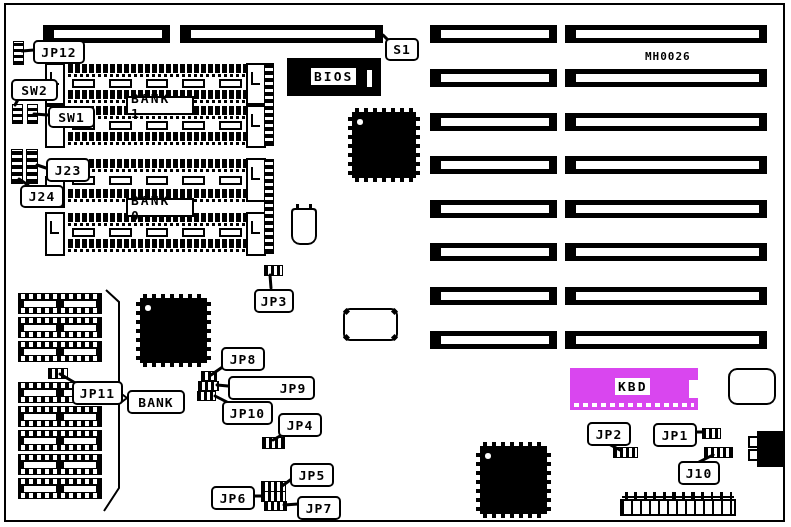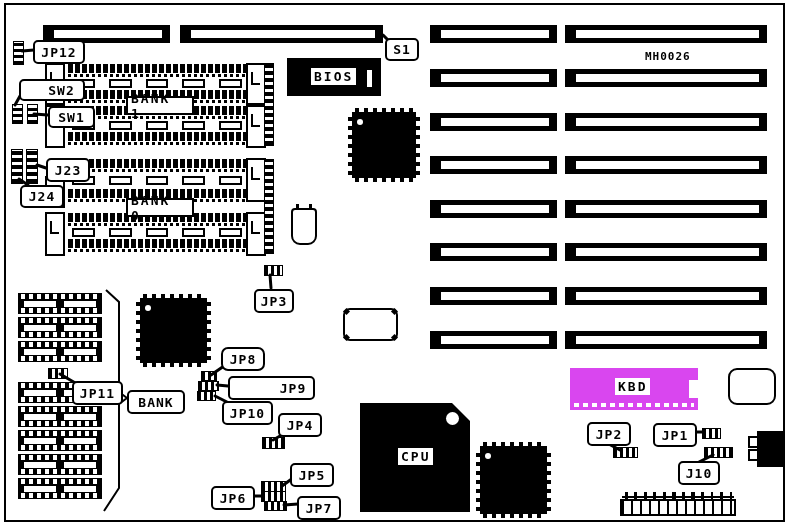--- a/index.html
+++ b/index.html
@@ -225,24 +225,20 @@
     </div>
 
   <div class="qfp" style="left:140px;top:298px;width:67px;height:65px;">
     <div class="dot"></div>
     <div class="px t"></div>
       <div class="px b"></div>
       <div class="py l"></div>
       <div class="py r"></div>
   </div>
 
-  <div class="cpu" style="left:360px;top:403px;width:110px;height:109px;">
-    <div class="hole"></div>
-    <div class="plate" style="left:38px;top:45px;height:17px;">CPU</div>
-  </div>
 
   <div class="qfp" style="left:480px;top:446px;width:67px;height:68px;">
     <div class="dot"></div>
     <div class="px t"></div>
       <div class="px b"></div>
       <div class="py l"></div>
       <div class="py r"></div>
   </div>
 
   <div class="kbd-chip" style="left:570px;top:368px;width:128px;height:42px;">
@@ -298,27 +294,27 @@
       <path d="M250,496 L262,496"></path>
       <path d="M298,504 L284,505"></path>
       <path d="M603,441 L620,450"></path>
       <path d="M692,432 L703,432"></path>
       <path d="M699,462 L713,455"></path>
     </g>
     <path d="M106,290 L119,302 L119,392 L127,398 L119,404 L119,488 L104,511" stroke="#000" stroke-width="2" fill="none"></path>
   </svg>
 
   <div class="callout" style="left:33px;top:40px;width:48px;height:20px;">JP12</div>
-  <div class="callout" style="left:19px;top:79px;width:43px;height:18px;padding-left:19px;">SW2</div>
+  <div class="callout" style="left:11px;top:79px;width:43px;height:18px;">SW2</div>
   <div class="callout" style="left:48px;top:106px;width:43px;height:18px;">SW1</div>
   <div class="callout" style="left:46px;top:158px;width:40px;height:20px;">J23</div>
   <div class="callout" style="left:20px;top:185px;width:40px;height:19px;">J24</div>
   <div class="callout" style="left:385px;top:38px;width:30px;height:19px;">S1</div>
   <div class="callout" style="left:254px;top:289px;width:36px;height:20px;">JP3</div>
-  <div class="callout" style="left:221px;top:347px;width:40px;height:20px;border-radius:7px;">JP8</div>
+  <div class="callout" style="left:221px;top:347px;width:40px;height:20px;">JP8</div>
   <div class="callout" style="left:228px;top:376px;width:40px;height:20px;padding-left:43px;">JP9</div>
   <div class="callout" style="left:222px;top:401px;width:47px;height:20px;">JP10</div>
   <div class="callout" style="left:72px;top:381px;width:47px;height:20px;">JP11</div>
   <div class="callout" style="left:127px;top:390px;width:54px;height:20px;">BANK</div>
   <div class="callout" style="left:278px;top:413px;width:40px;height:20px;">JP4</div>
   <div class="callout" style="left:290px;top:463px;width:40px;height:20px;">JP5</div>
   <div class="callout" style="left:211px;top:486px;width:40px;height:20px;">JP6</div>
   <div class="callout" style="left:297px;top:496px;width:40px;height:20px;">JP7</div>
   <div class="callout" style="left:587px;top:422px;width:40px;height:20px;">JP2</div>
   <div class="callout" style="left:653px;top:423px;width:40px;height:20px;">JP1</div>

